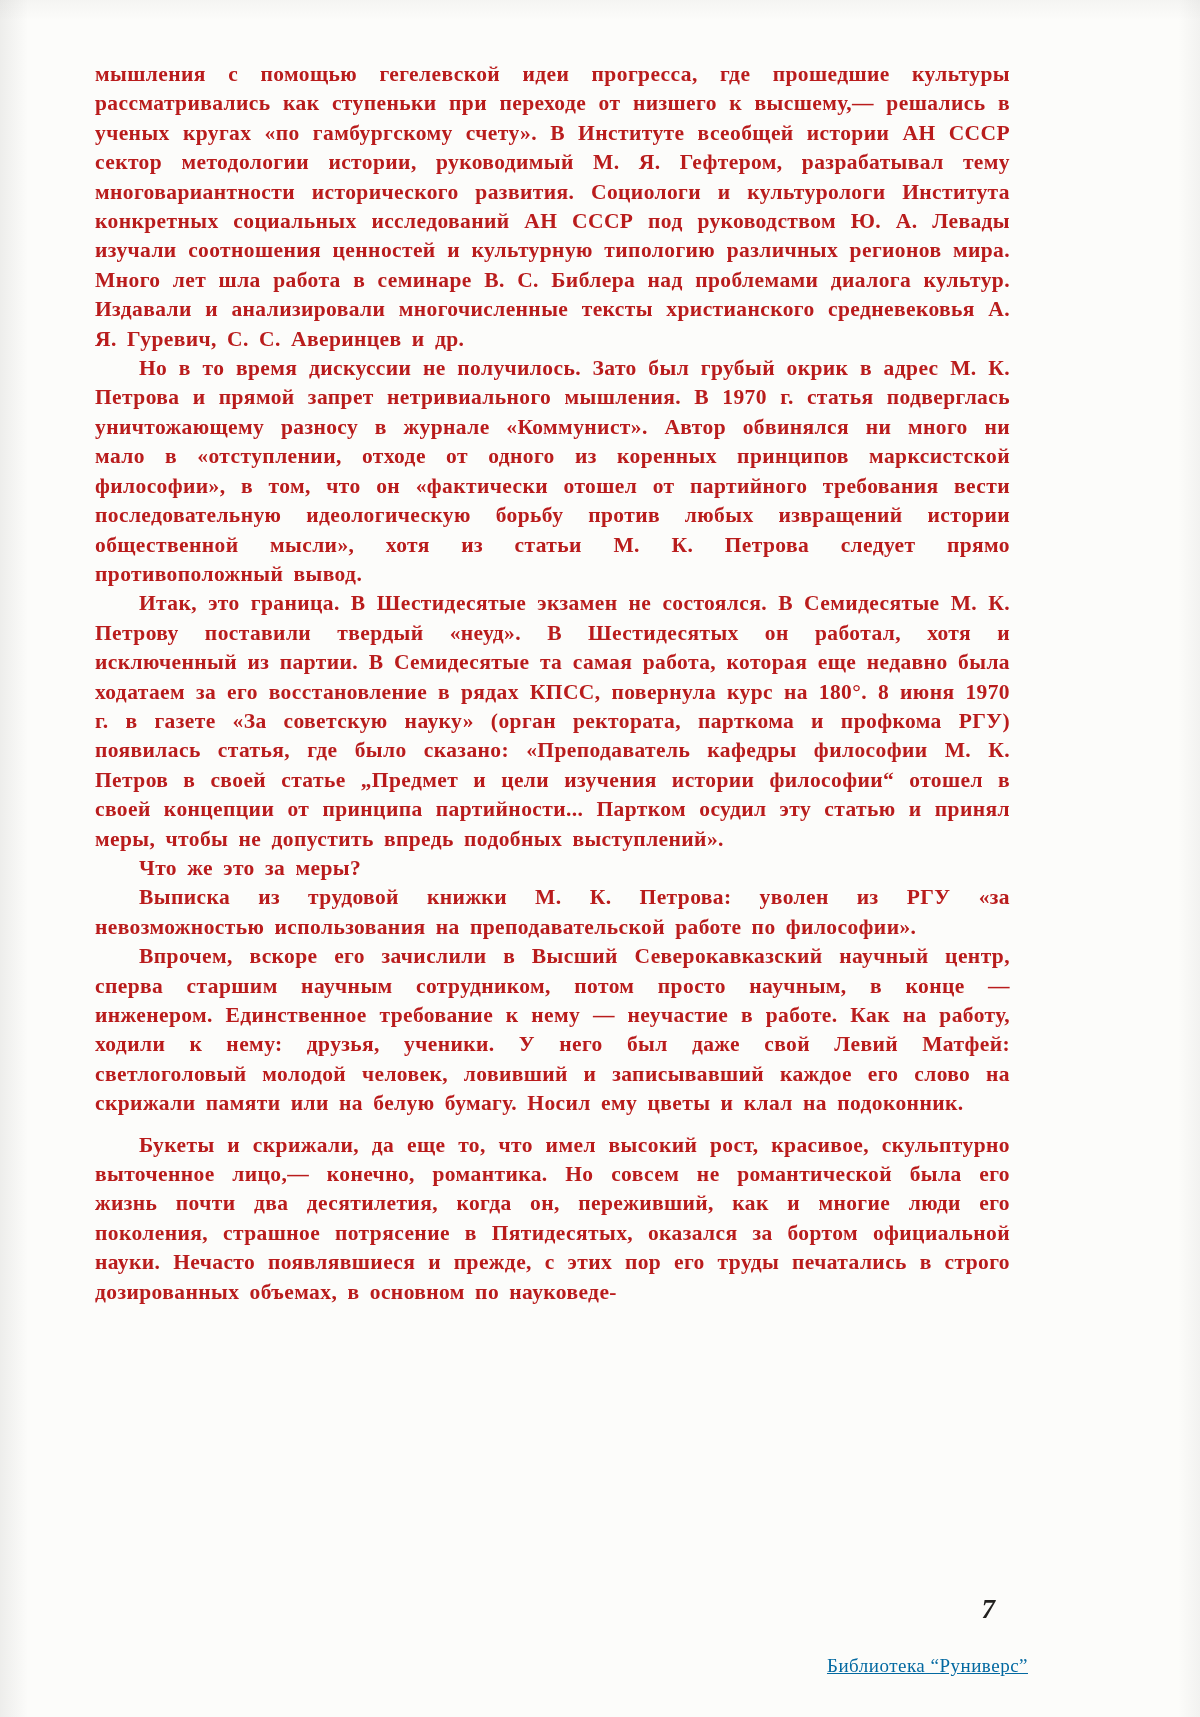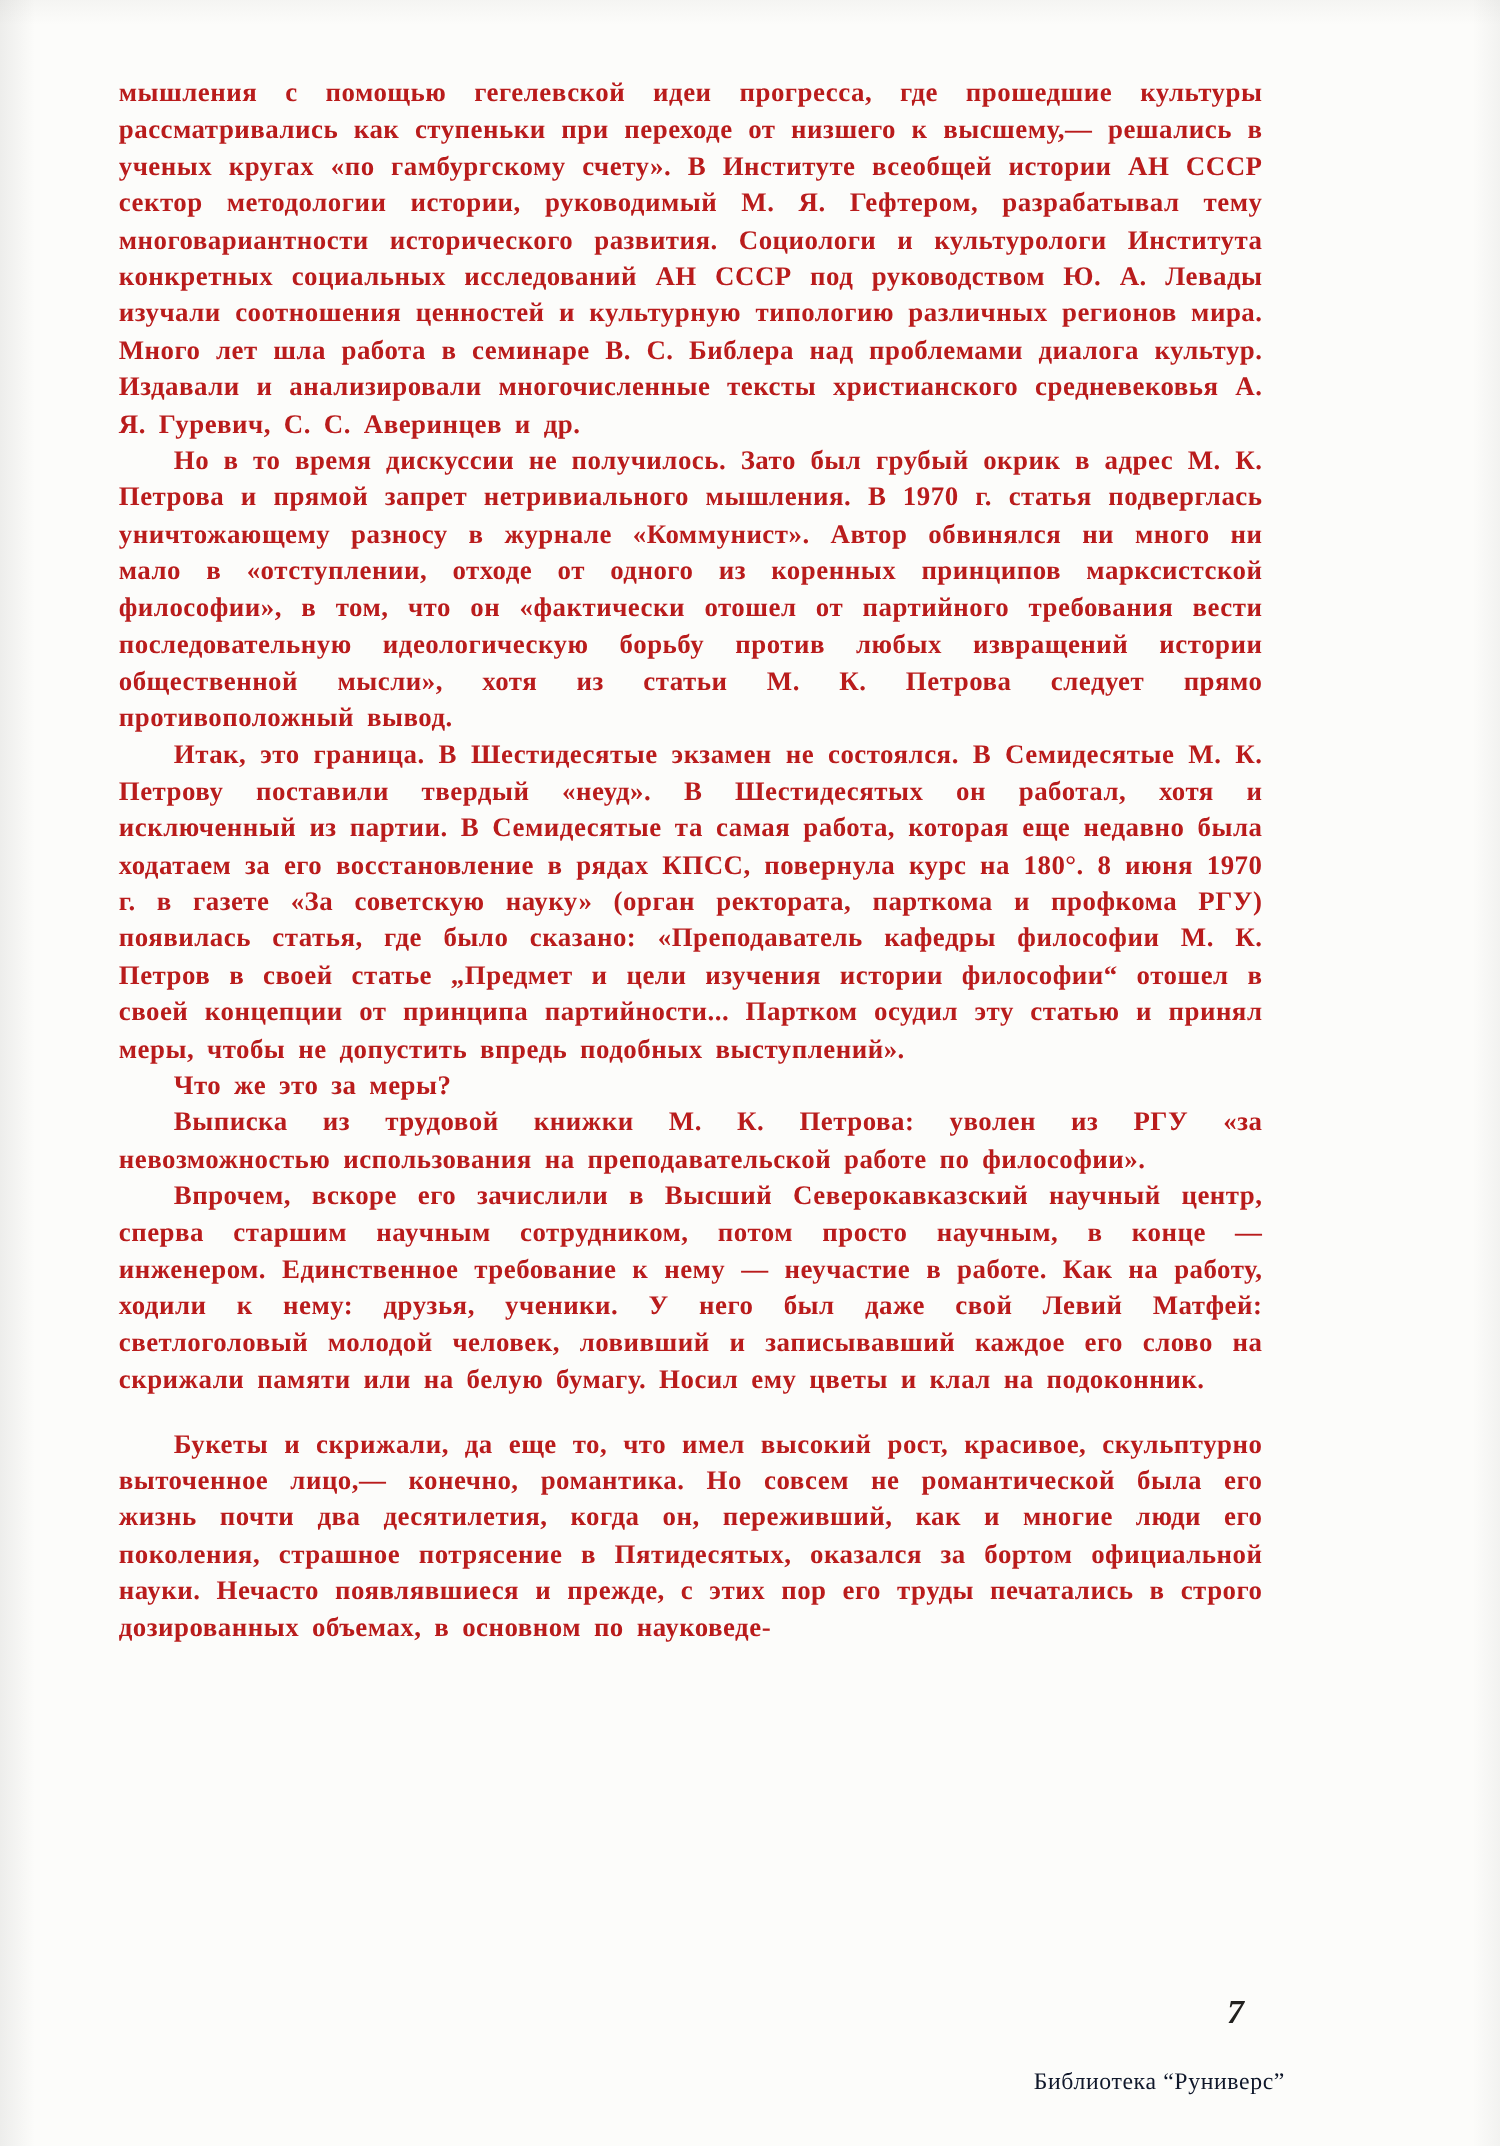--- a/index.html
+++ b/index.html
@@ -44,40 +44,41 @@
     word-spacing: 4.5px;
   }
   .para {
     margin: 0;
     text-indent: 44px;
   }
   .para.noindent {
     text-indent: 0;
   }
   .para.spaced {
-    margin-top: 22px;
+    margin-top: 12px;
   }
   .page-number {
     position: absolute;
     right: 205px;
     bottom: 92px;
     font-family: "Liberation Serif", serif;
     font-weight: 700;
     font-style: italic;
     font-size: 27px;
     color: #22211f;
   }
   .watermark {
     position: absolute;
     right: 172px;
     bottom: 40px;
     font-family: "Liberation Serif", serif;
     font-size: 19px;
-    color: #0f172a;
+    color: #0369a1;
     letter-spacing: 0.5px;
+    text-decoration: underline;
   }
 </style>
 </head>
 <body>
 
 <div class="page">
 
   <main class="text-block">
     <p class="para noindent">мышления с помощью гегелевской идеи прогресса, где прошедшие культуры рассматривались как ступеньки при переходе от низшего к высшему,— решались в ученых кругах «по гамбургскому счету». В Институте всеобщей истории АН СССР сектор методологии истории, руководимый М. Я. Гефтером, разрабатывал тему многовариантности исторического развития. Социологи и культурологи Института конкретных социальных исследований АН СССР под руководством Ю. А. Левады изучали соотношения ценностей и культурную типологию различных регионов мира. Много лет шла работа в семинаре В. С. Библера над проблемами диалога культур. Издавали и анализировали многочисленные тексты христианского средневековья А. Я. Гуревич, С. С. Аверинцев и др.</p>
     <p class="para">Но в то время дискуссии не получилось. Зато был грубый окрик в адрес М. К. Петрова и прямой запрет нетривиального мышления. В 1970 г. статья подверглась уничтожающему разносу в журнале «Коммунист». Автор обвинялся ни много ни мало в «отступлении, отходе от одного из коренных принципов марксистской философии», в том, что он «фактически отошел от партийного требования вести последовательную идеологическую борьбу против любых извращений истории общественной мысли», хотя из статьи М. К. Петрова следует прямо противоположный вывод.</p>

